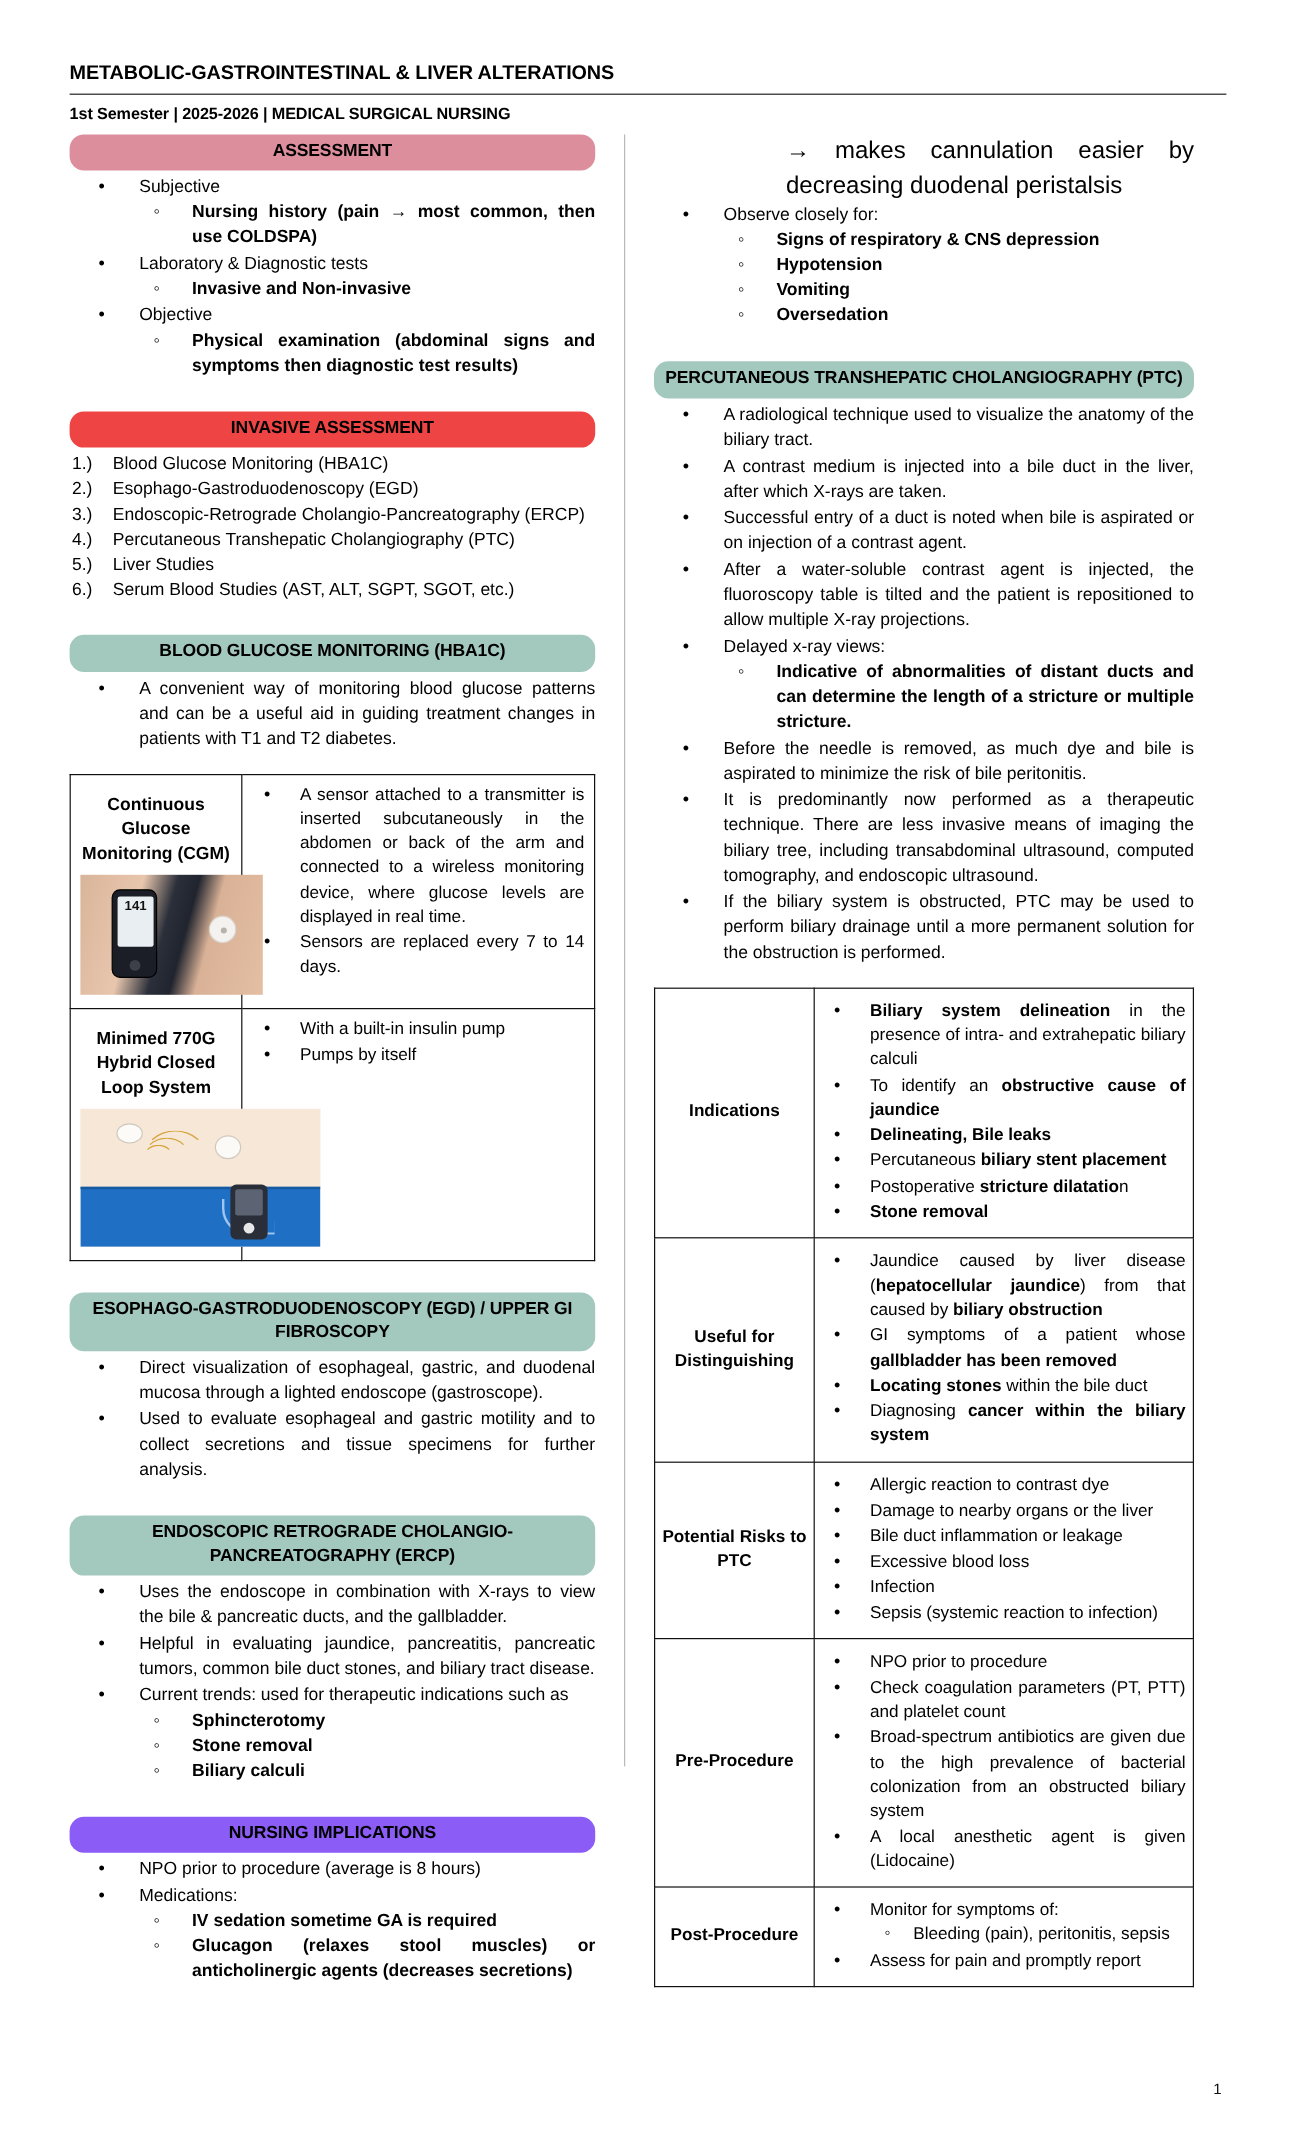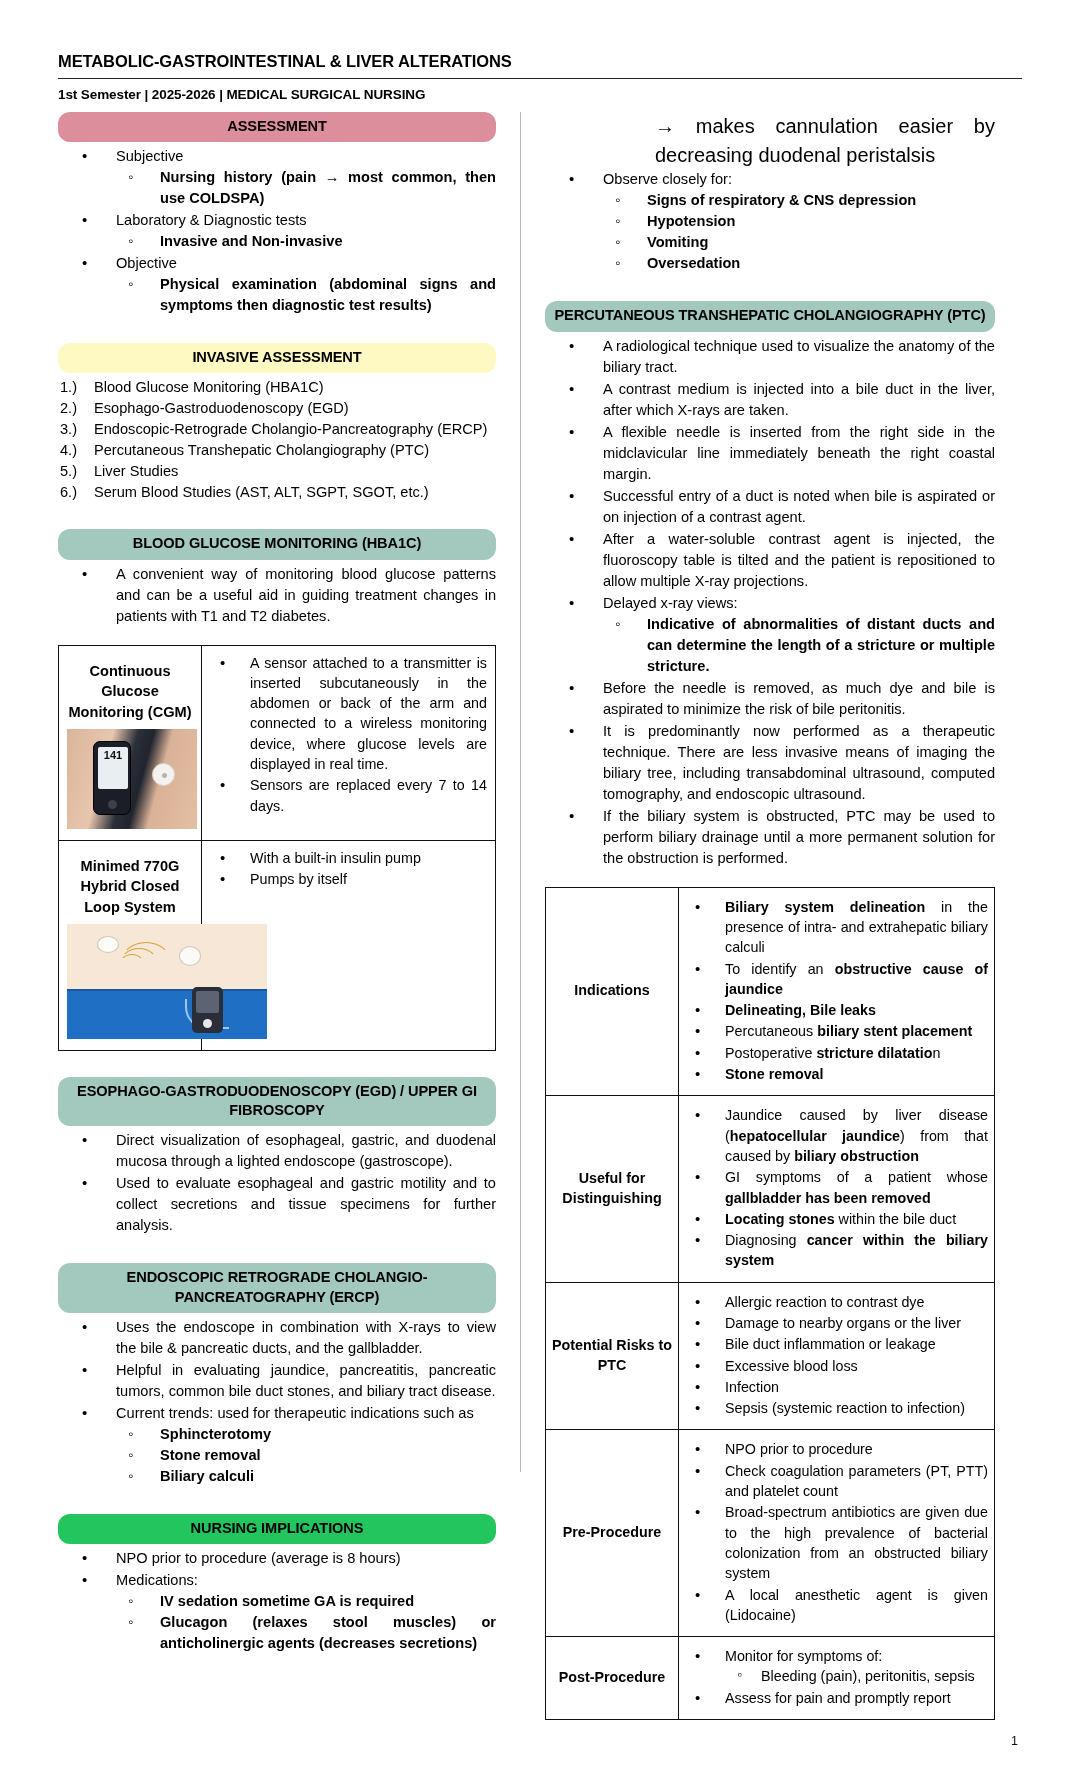--- a/index.html
+++ b/index.html
@@ -62,23 +62,23 @@
     text-align:center;
     font-weight:bold;
     font-size:14.6px;
     padding:5px 6px 6px 6px;
     line-height:1.32;
     letter-spacing:-0.1px;
     margin-bottom:4px;
     border-radius:12px;
   }
   .banner.pink   { background:#dd8e9c; }
-  .banner.peach  { background:#fef9c3; }
+  .banner.peach  { background:#ef4444; }
   .banner.green  { background:#a3c8bd; }
-  .banner.purple { background:#22c55e; }
+  .banner.purple { background:#8b5cf6; }
 
   .spacer-lg { height:26px; }
   .spacer-md { height:17px; }
 
   
   ul.lvl1 {
     list-style:none;
     margin:0; padding:0;
   }
   ul.lvl1 > li {
@@ -192,21 +192,21 @@
   }
 
   
   .photo {
     margin:6px auto 2px auto;
     border:0;
     position:relative;
     overflow:hidden;
   }
   .photo-cgm {
-    width:130px; height:100px;
+    width:152px; height:100px;
     background:linear-gradient(105deg,#d8b49a 0%,#e8c6ad 30%,#2a2f3a 46%,#20242e 56%,#d9b196 68%,#e4bfa4 100%);
   }
   .photo-cgm .meter {
     position:absolute;
     left:26px; top:12px;
     width:38px; height:74px;
     background:#1b1e26;
     border-radius:7px;
     border:1px solid #000;
   }
@@ -496,21 +496,20 @@
           </ul>
         </li>
       </ul>
 
       <div class="spacer-lg"></div>
 
       <div class="banner green">PERCUTANEOUS TRANSHEPATIC CHOLANGIOGRAPHY (PTC)</div>
       <ul class="lvl1">
         <li>A radiological technique used to visualize the anatomy of the biliary tract.</li>
         <li>A contrast medium is injected into a bile duct in the liver, after which X-rays are taken.</li>
-        <li>A flexible needle is inserted from the right side in the midclavicular line immediately beneath the right coastal margin.</li>
         <li>Successful entry of a duct is noted when bile is aspirated or on injection of a contrast agent.</li>
         <li>After a water-soluble contrast agent is injected, the fluoroscopy table is tilted and the patient is repositioned to allow multiple X-ray projections.</li>
         <li><span>Delayed x-ray views:</span>
           <ul class="lvl2">
               <li>Indicative of abnormalities of distant ducts and can determine the length of a stricture or multiple stricture.</li>
             </ul>
         </li>
         <li>Before the needle is removed, as much dye and bile is aspirated to minimize the risk of bile peritonitis.</li>
         <li>It is predominantly now performed as a therapeutic technique. There are less invasive means of imaging the biliary tree, including transabdominal ultrasound, computed tomography, and endoscopic ultrasound.</li>
         <li>If the biliary system is obstructed, PTC may be used to perform biliary drainage until a more permanent solution for the obstruction is performed.</li>

